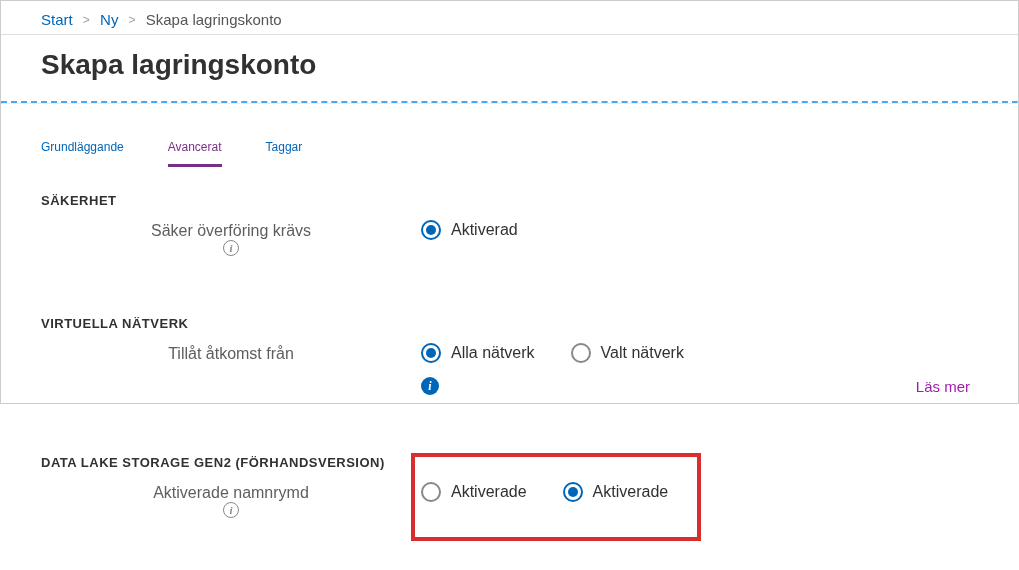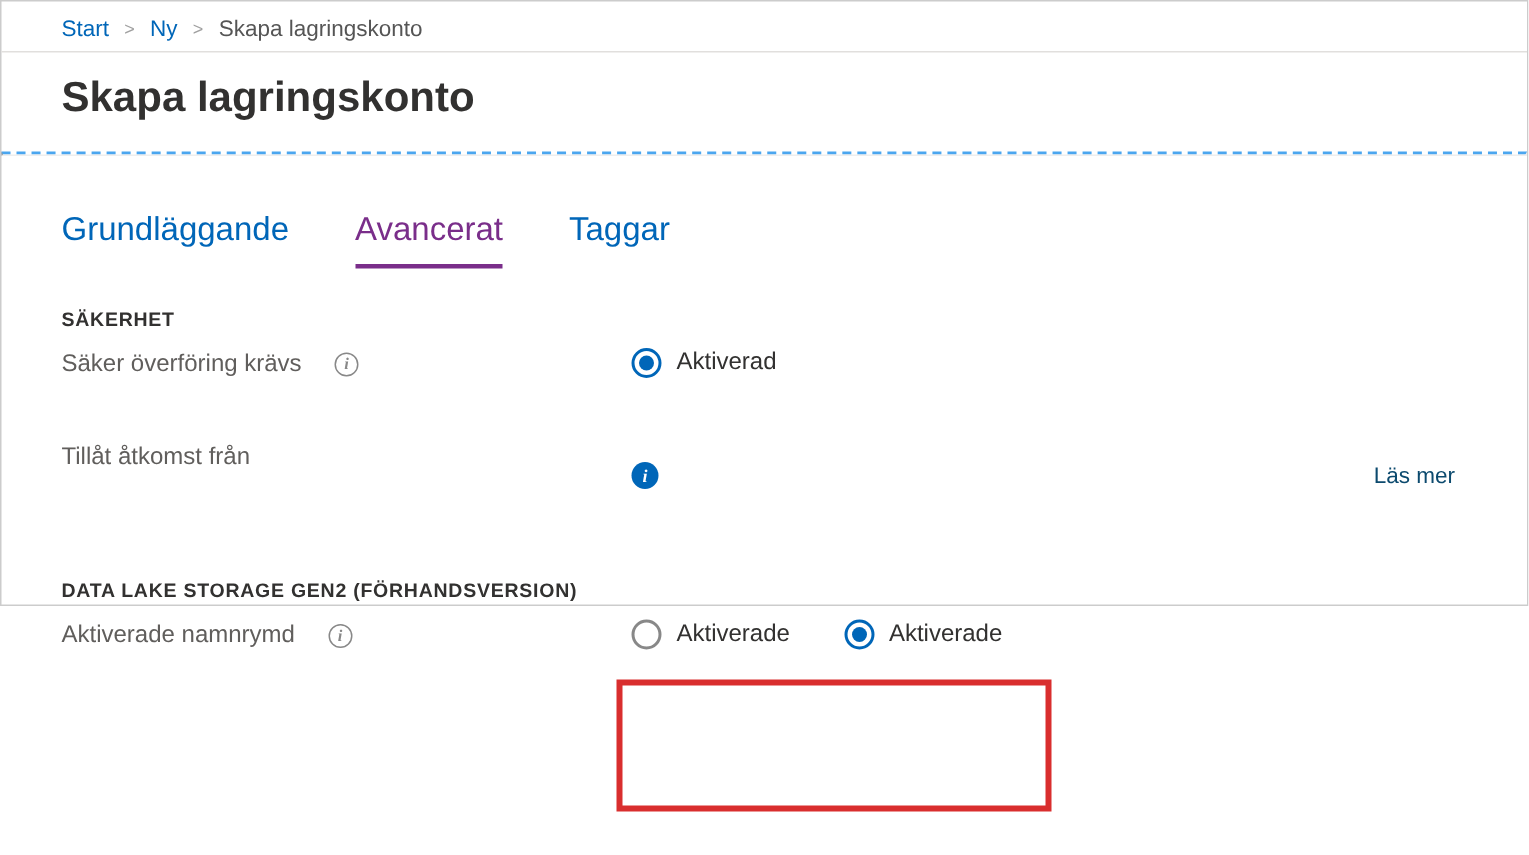--- a/index.html
+++ b/index.html
@@ -38,21 +38,21 @@
   .content { padding: 0 40px 24px 40px; }
 
   .tabs {
     display: flex;
     gap: 44px;
     padding: 36px 0 0 0;
     margin-bottom: 26px;
   }
   .tab {
     color: #0066b8;
-    font-size: 22px;
+    font-size: 12px;
     padding-bottom: 10px;
     cursor: pointer;
     border-bottom: 3px solid transparent;
   }
   .tab.active {
     color: #7a2e8a;
     border-bottom: 3px solid #7a2e8a;
     text-align: center;
   }
 
@@ -67,22 +67,23 @@
     display: flex;
     align-items: flex-start;
     margin-bottom: 10px;
   }
   .row .label {
     width: 380px;
     color: #605e5c;
     font-size: 16px;
     display: flex;
     align-items: center;
-    gap: 22px;
+    gap: 0;
     padding-top: 2px;
+    flex-direction: column;
   }
   .row .controls { flex: 1; }
 
   .radio-group { display: flex; gap: 36px; align-items: center; }
   .radio {
     display: flex; align-items: center; gap: 10px;
     cursor: pointer; font-size: 16px; color: #323130;
   }
   .radio .circle {
     width: 20px; height: 20px; border-radius: 50%;
@@ -105,21 +106,21 @@
     font-style: italic; font-family: Georgia, serif;
     flex-shrink: 0;
   }
   .info-icon-outline {
     width: 16px; height: 16px; border-radius: 50%;
     border: 1.5px solid #888; color: #888; font-size: 11px; font-weight: 700;
     display: inline-flex; align-items: center; justify-content: center;
     font-style: italic; font-family: Georgia, serif;
     flex-shrink: 0;
   }
-  .learn-more { color: #0c4a6e; margin-left: auto; margin-right: 8px; cursor: pointer; font-size: 15px;}
+  .learn-more { color: #a21caf; margin-left: auto; margin-right: 8px; cursor: pointer; font-size: 15px;}
 
   .highlight {
     position: absolute;
     border: 4px solid #d92e2e;
     left: 410px; top: 452px;
     width: 290px; height: 88px;
     pointer-events: none;
   }
   .section-spacer-lg { height: 32px; }
 </style>
@@ -157,25 +158,36 @@
           <div class="radio selected">
             <span class="circle"></span>
             <span>Aktiverad</span>
           </div>
         </div>
       </div>
     </div>
 
     <div class="section-spacer-lg"></div>
 
+    <div class="section-title">VIRTUELLA NÄTVERK</div>
     <div class="row">
       <div class="label">
         <span>Tillåt åtkomst från</span>
       </div>
       <div class="controls">
+        <div class="radio-group">
+          <div class="radio selected">
+            <span class="circle"></span>
+            <span>Alla nätverk</span>
+          </div>
+          <div class="radio">
+            <span class="circle"></span>
+            <span>Valt nätverk</span>
+          </div>
+        </div>
         <div class="info-line">
           <span class="info-icon-solid">i</span>
           <span class="learn-more">Läs mer</span>
         </div>
       </div>
     </div>
 
     <div class="section-spacer-lg"></div>
 
     <div class="section-title">DATA LAKE STORAGE GEN2 (FÖRHANDSVERSION)</div>

